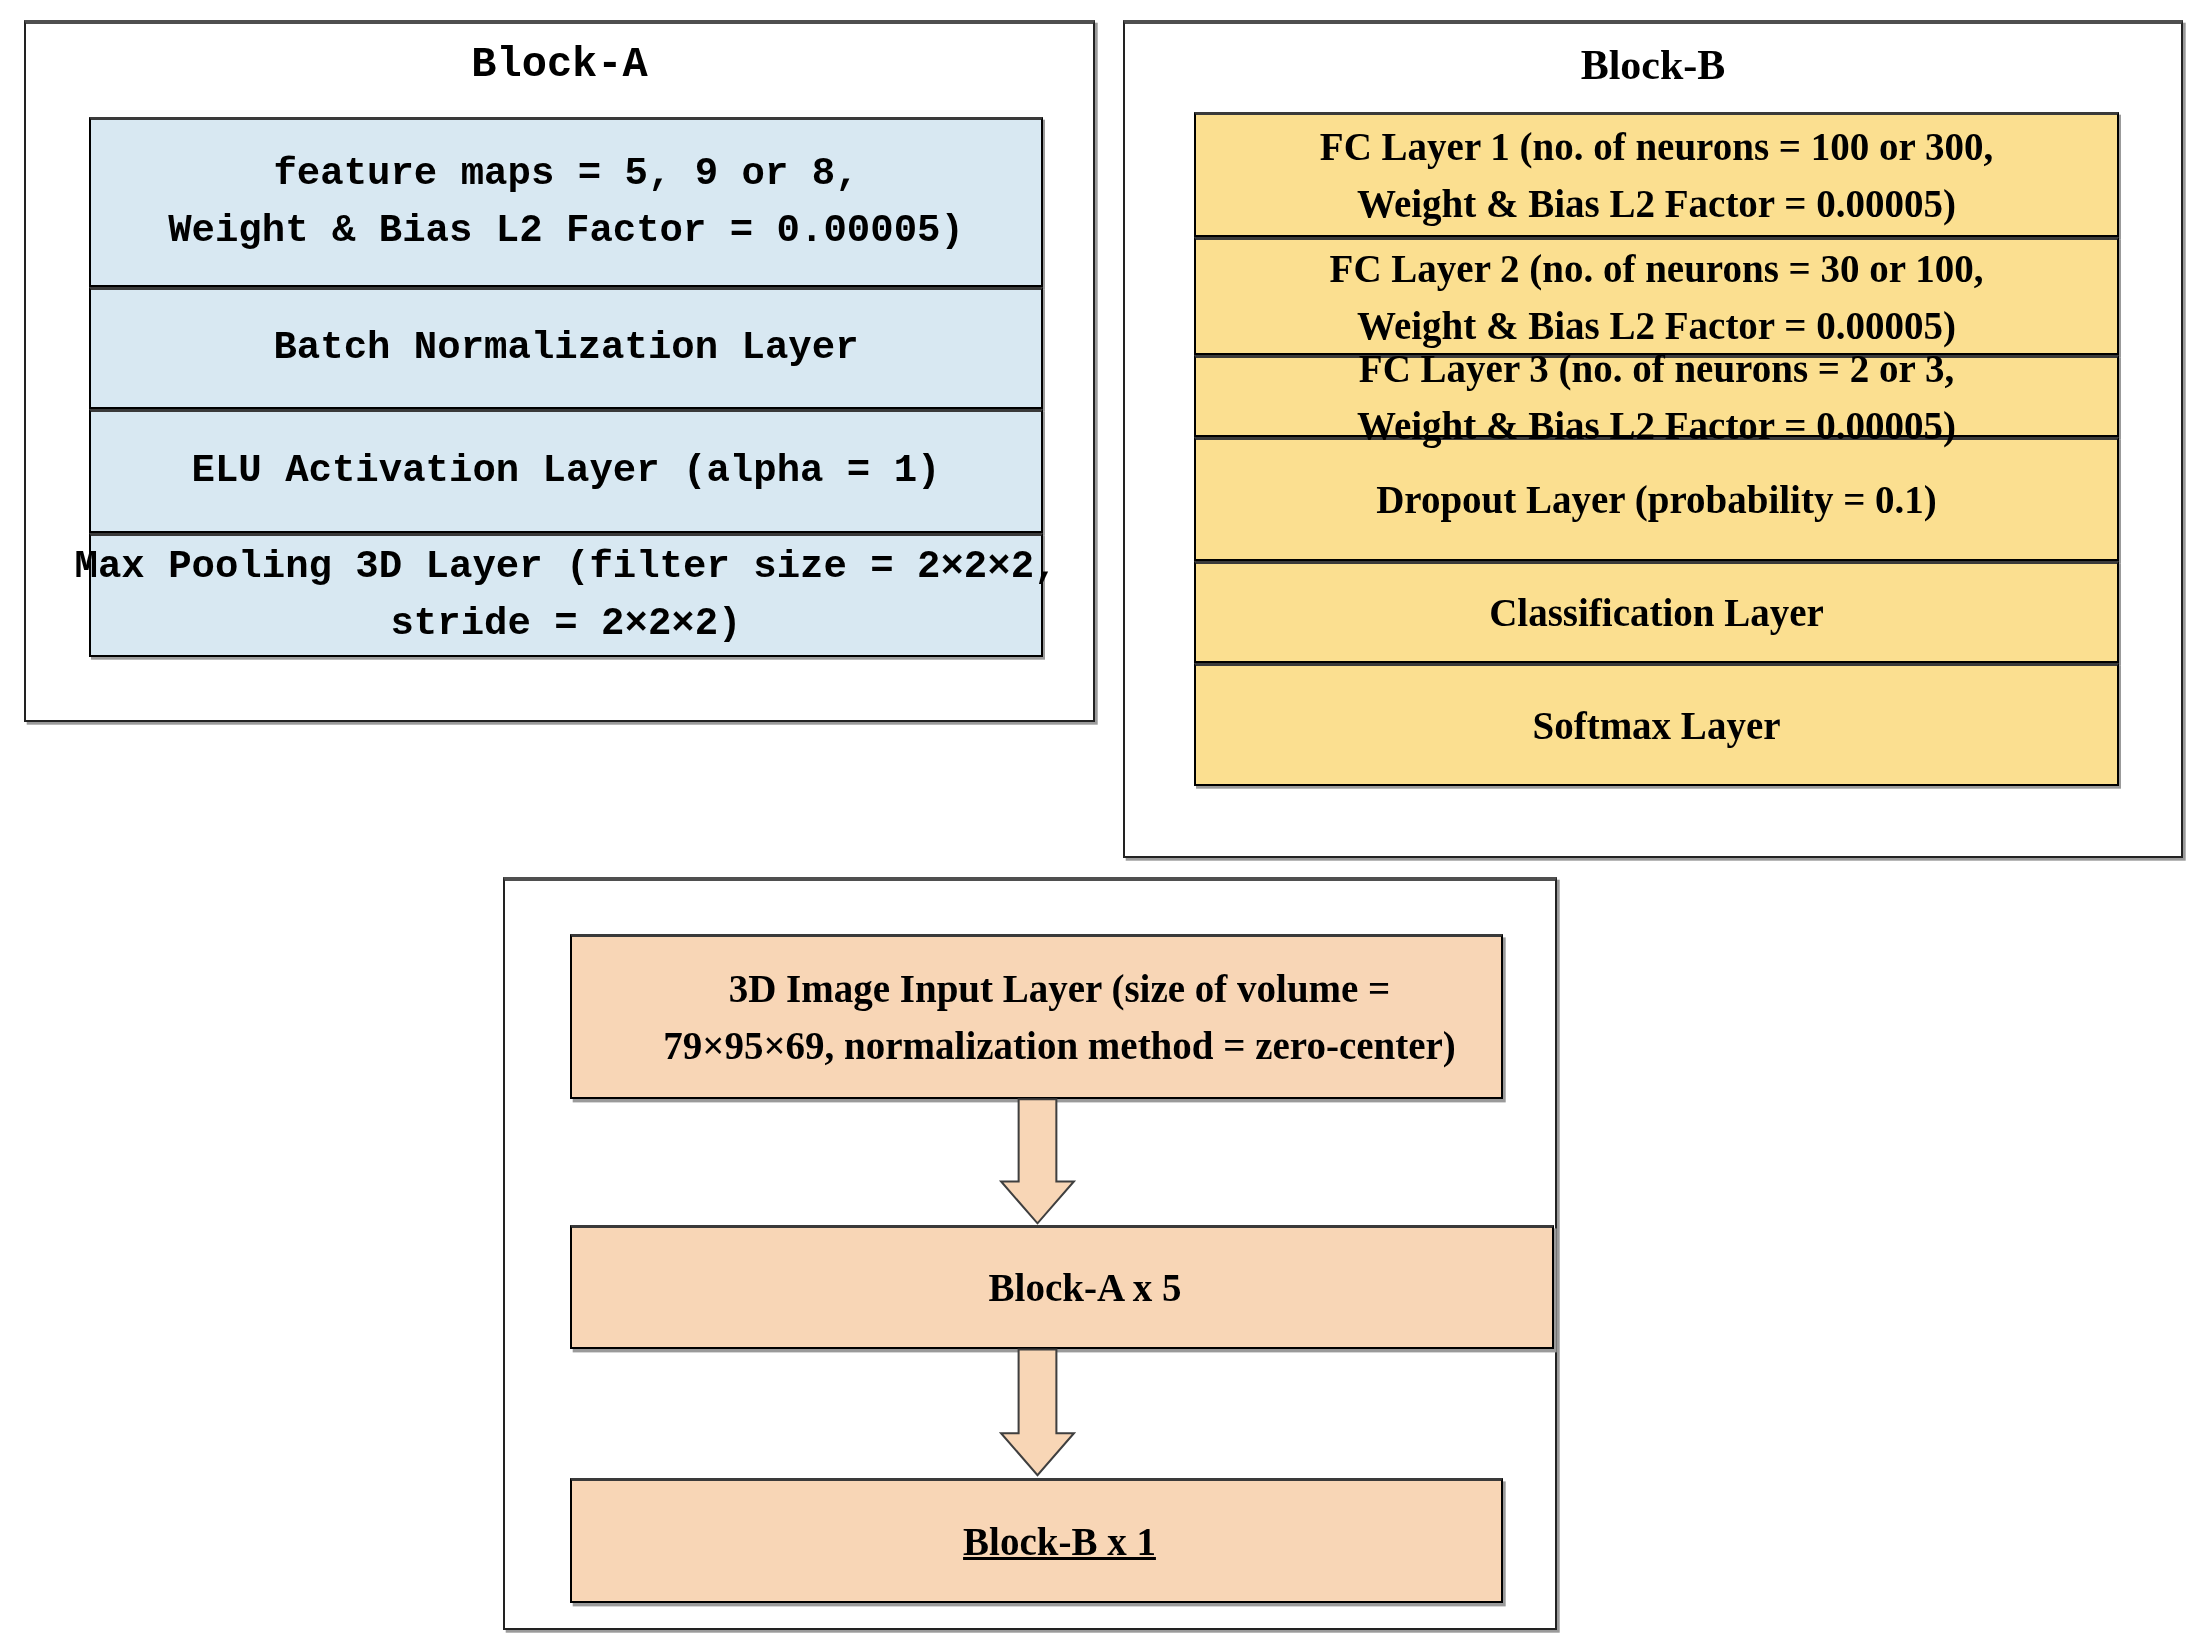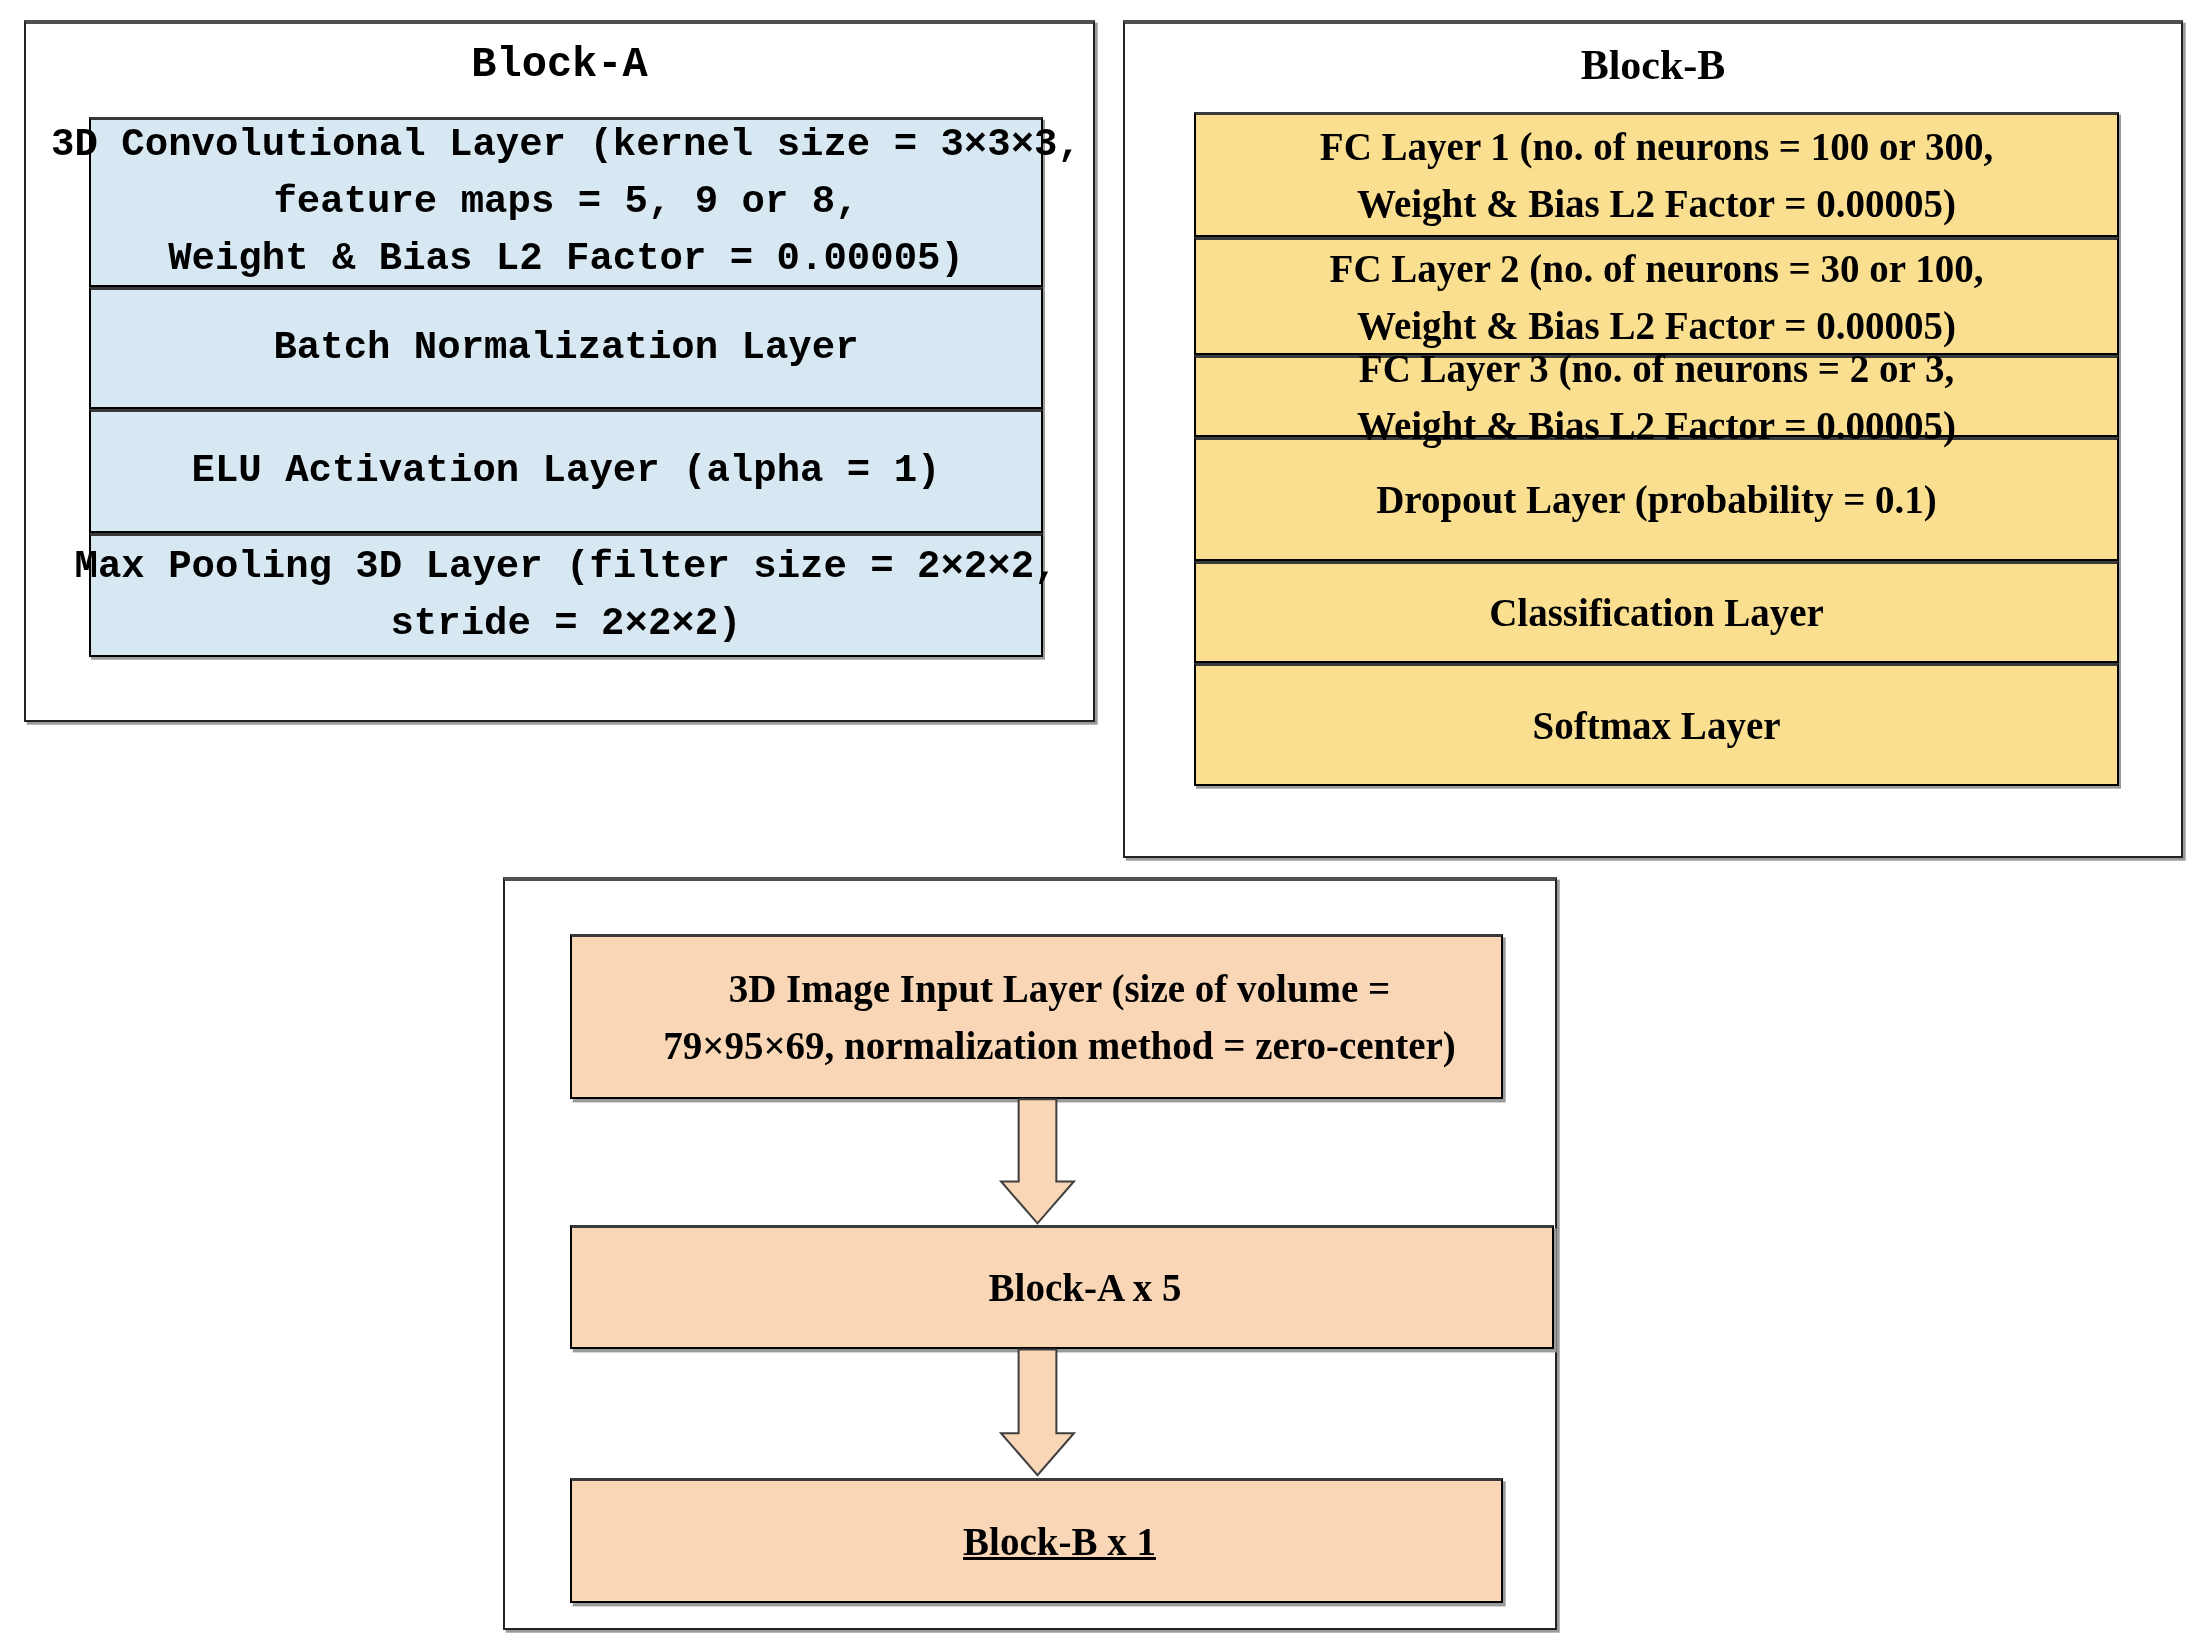--- a/index.html
+++ b/index.html
@@ -97,21 +97,20 @@
 </style>
 </head>
 <body>
 
 <div class="page">
 
   <section class="container" id="block-a">
     <div class="title">Block-A</div>
     <div class="stack" id="stack-a">
         <div class="row">
-          <div class="line">3D Convolutional Layer (kernel size = 3×3×3,</div>
           <div class="line">feature maps = 5, 9 or 8,</div>
           <div class="line">Weight &amp; Bias L2 Factor = 0.00005)</div>
         </div>
         <div class="row">
           <div class="line">Batch Normalization Layer</div>
         </div>
         <div class="row">
           <div class="line">ELU Activation Layer (alpha = 1)</div>
         </div>
         <div class="row">

